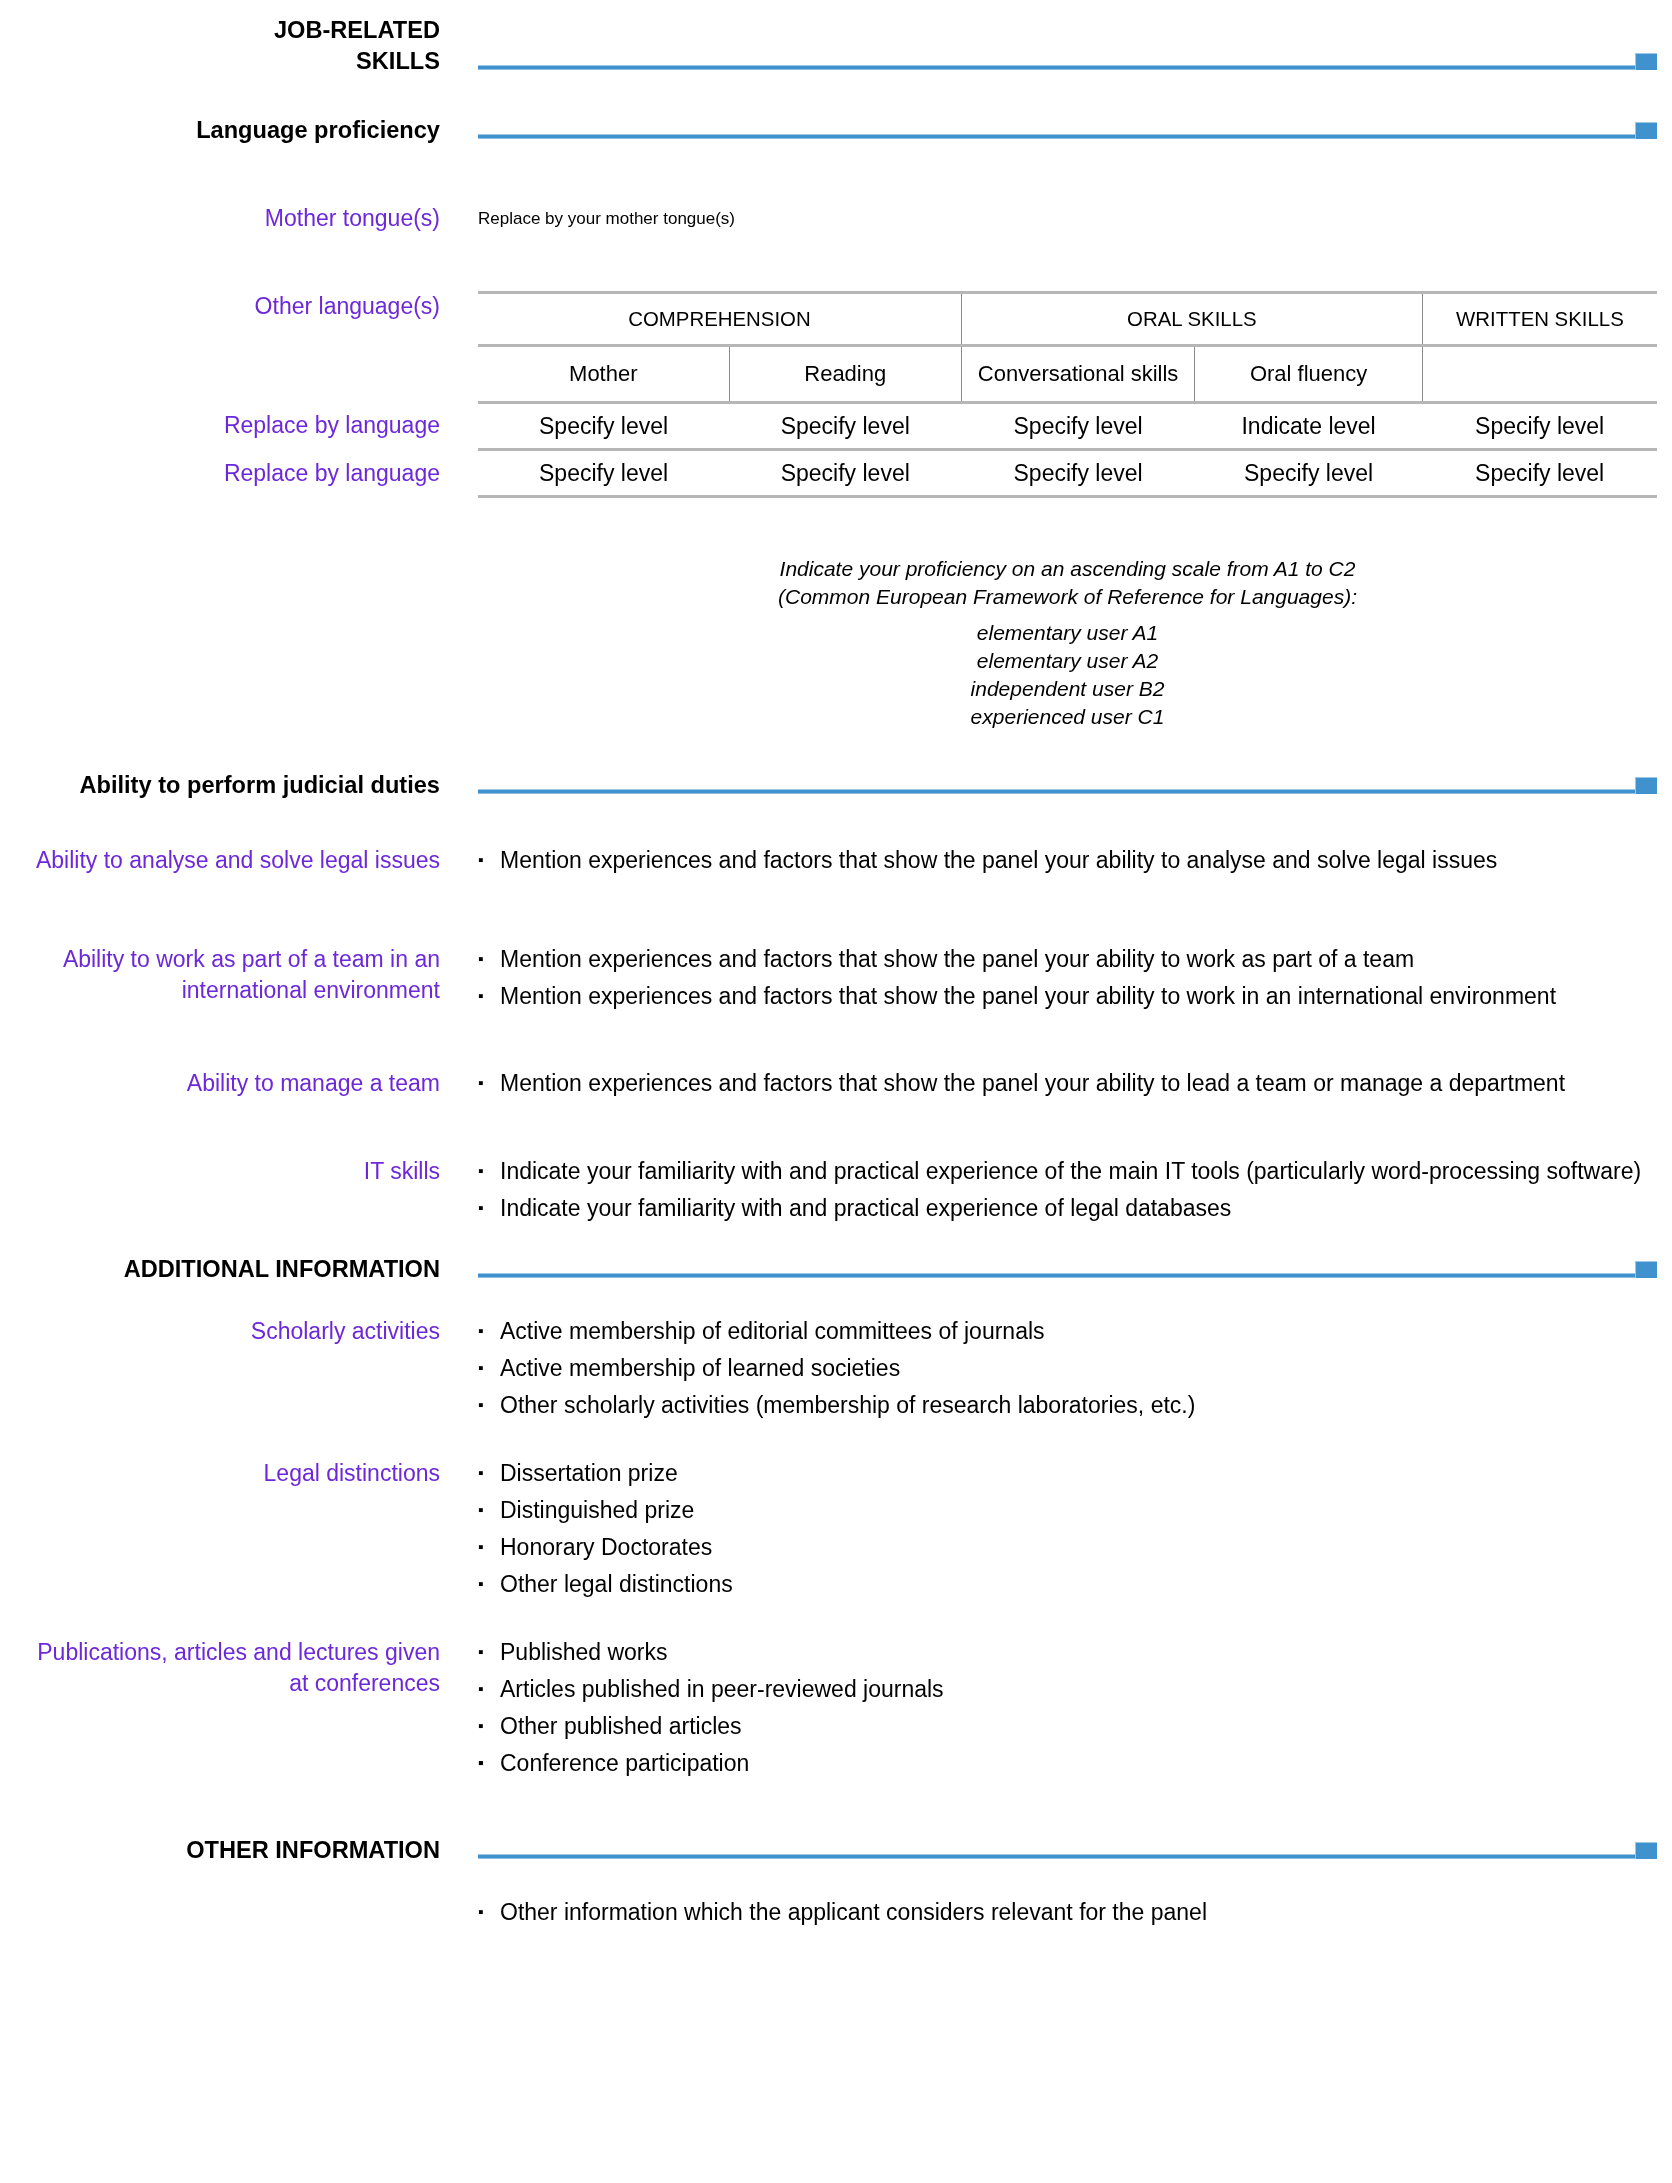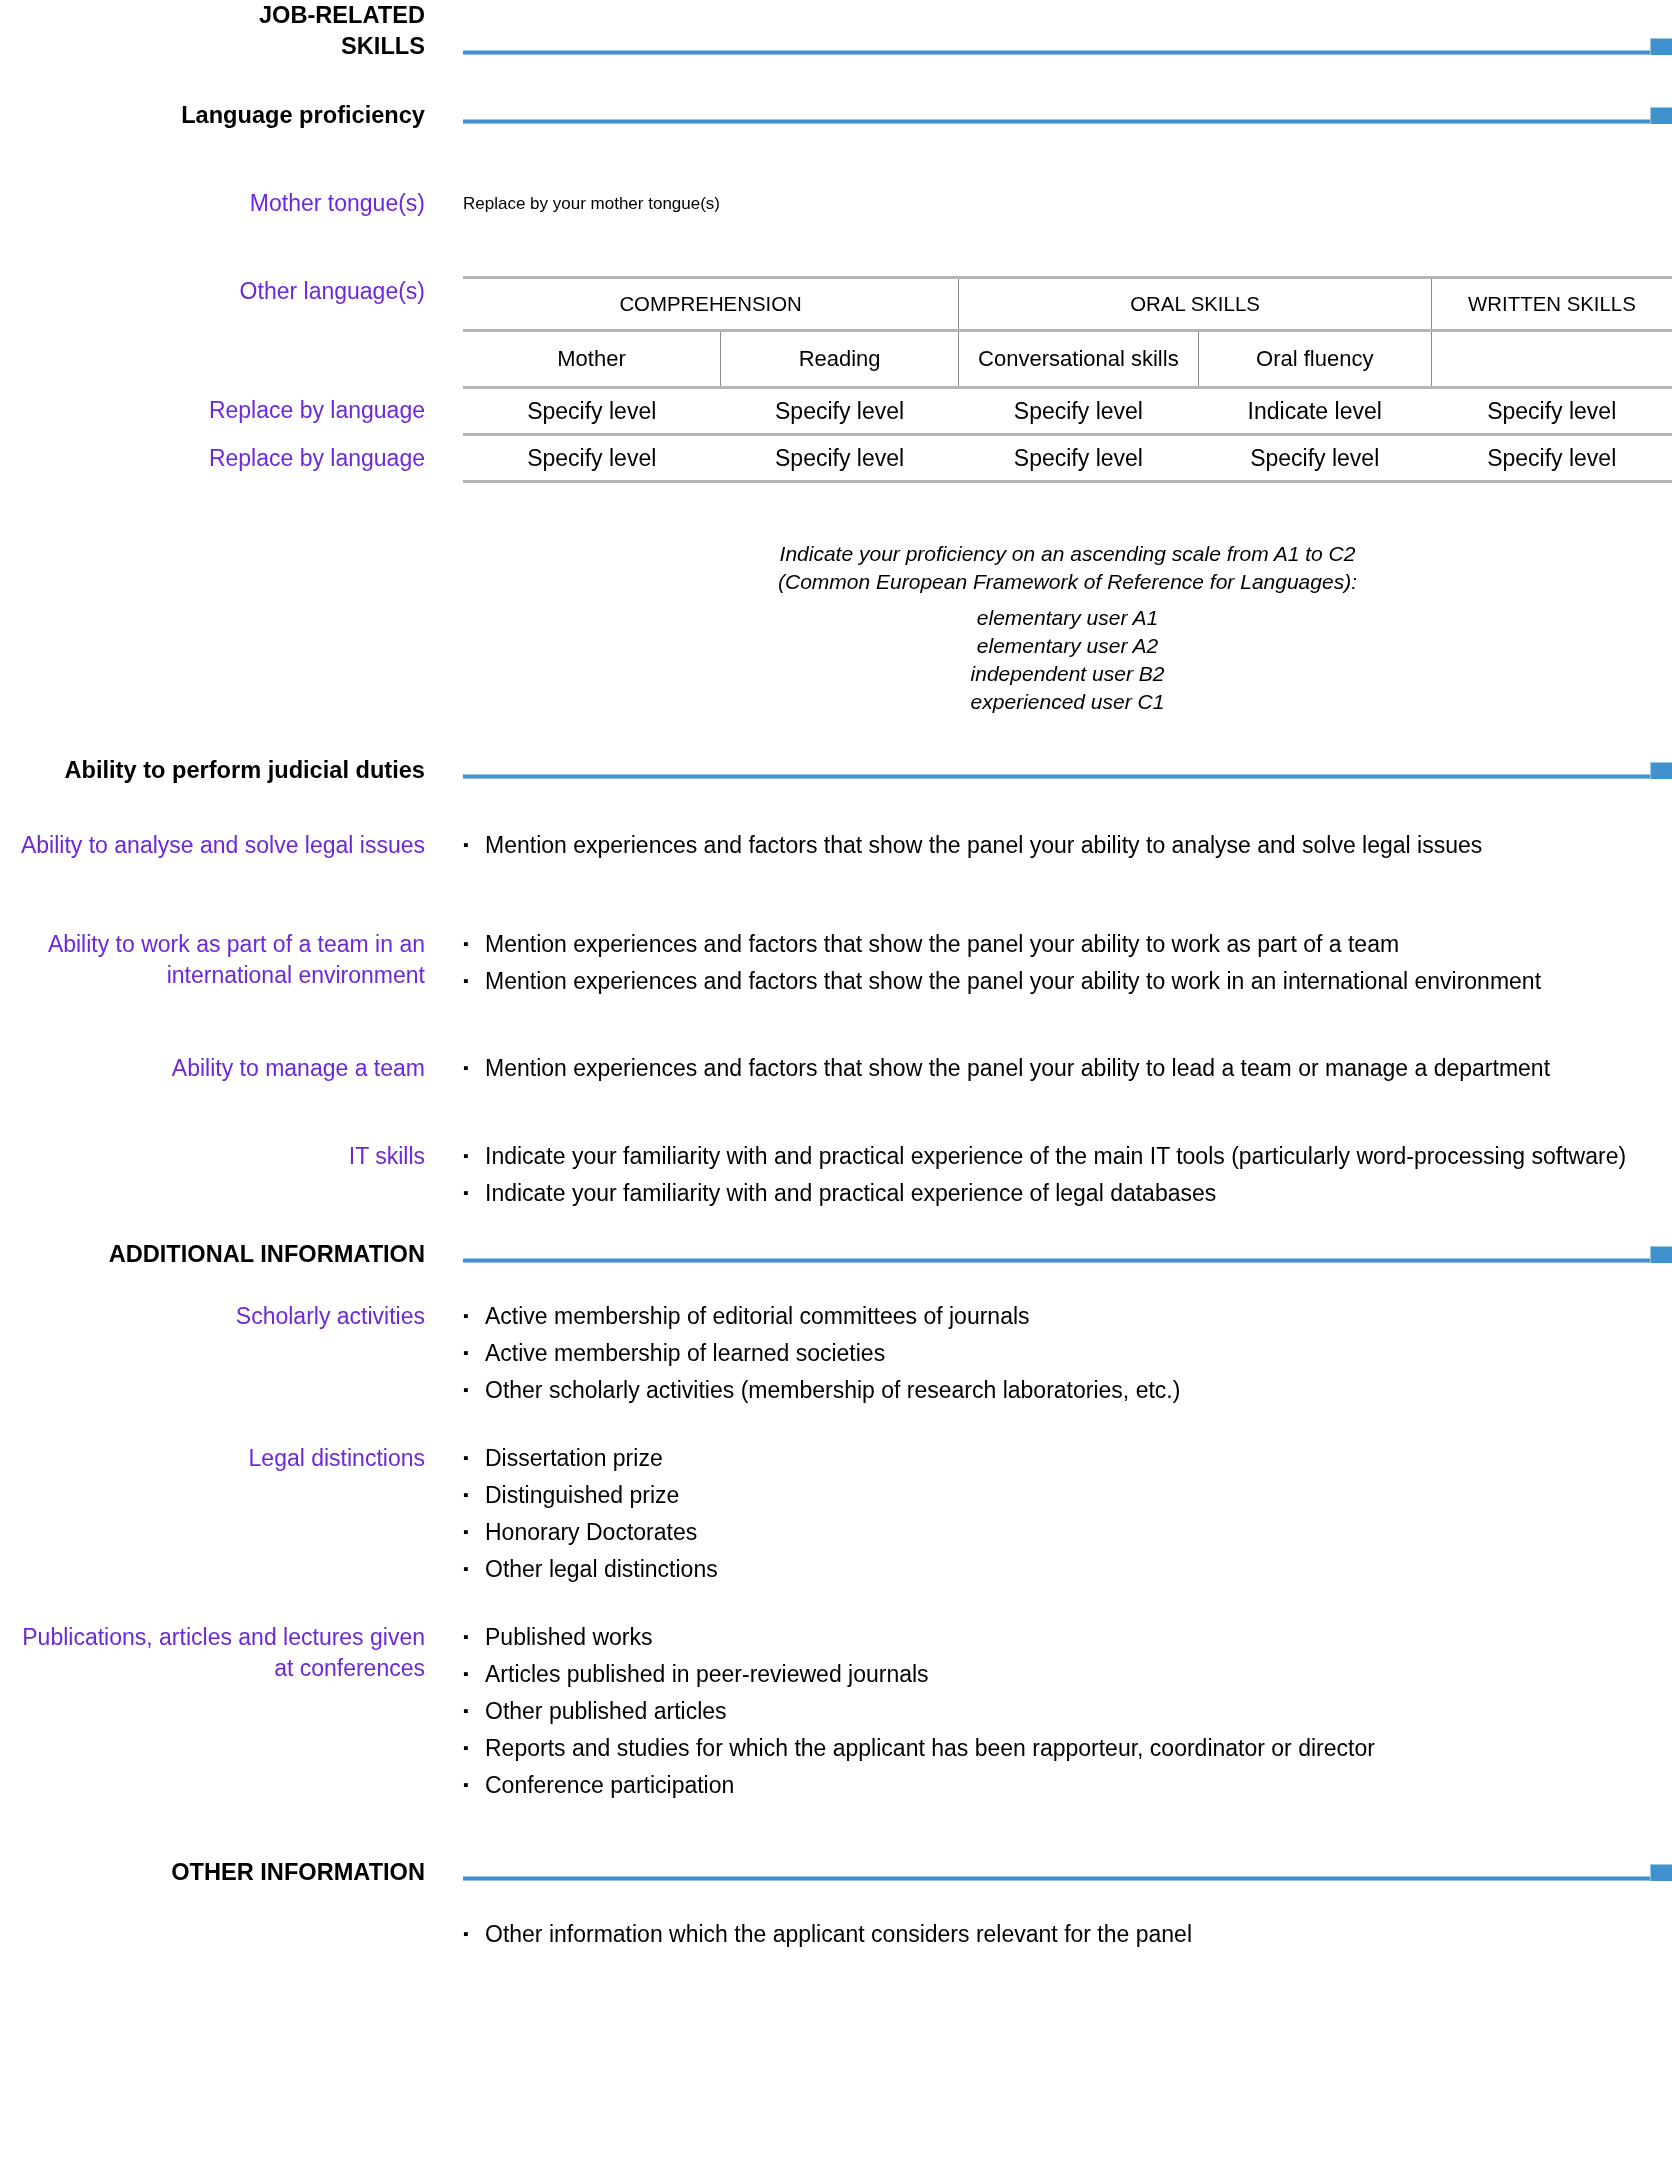--- a/index.html
+++ b/index.html
@@ -11,21 +11,21 @@
   body {
     font-family: "Liberation Sans", "DejaVu Sans", sans-serif;
     color: #000000;
   }
   .page {
     position: relative;
     width: 1672px;
     min-height: 2183px;
     background: #ffffff;
     box-sizing: border-box;
-    padding: 0;
+    padding: 15px;
   }
 
   
   .row {
     display: flex;
     align-items: flex-start;
     width: 100%;
     box-sizing: border-box;
   }
   .label-col {
@@ -385,21 +385,21 @@
 
   <div class="sp-48"></div>
 
   <div class="row">
     <div class="label-col">Publications, articles and lectures given at conferences</div>
     <div class="content-col">
       <ul class="bullets">
         <li><span class="bullet-mark">▪</span><span>Published works</span></li>
         <li><span class="bullet-mark">▪</span><span>Articles published in peer-reviewed journals</span></li>
         <li><span class="bullet-mark">▪</span><span>Other published articles</span></li>
-        <li><span class="bullet-mark">▪</span><span>Reports and studies for which the applicant has been rapporteur, coordinator or director</span></li>
+        <li><span class="bullet-mark">▪</span></li>
         <li><span class="bullet-mark">▪</span><span>Conference participation</span></li>
       </ul>
     </div>
   </div>
 
   <div class="sp-72"></div>
 
   <div class="section-row">
     <div class="section-label">OTHER INFORMATION</div>
     <div class="rule-wrap">

